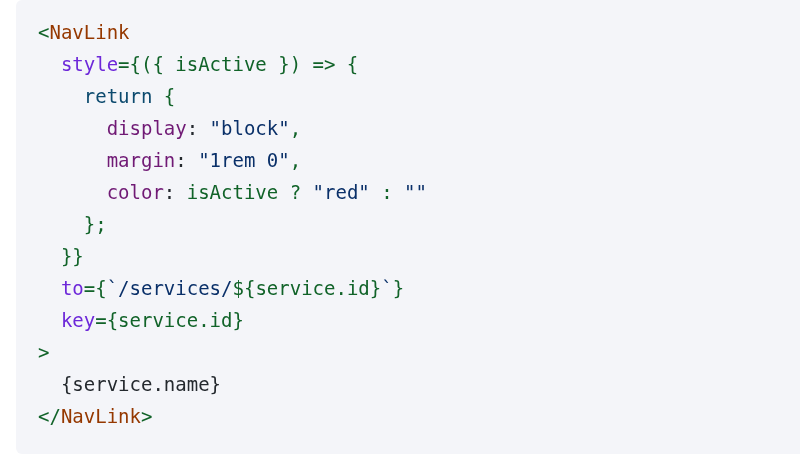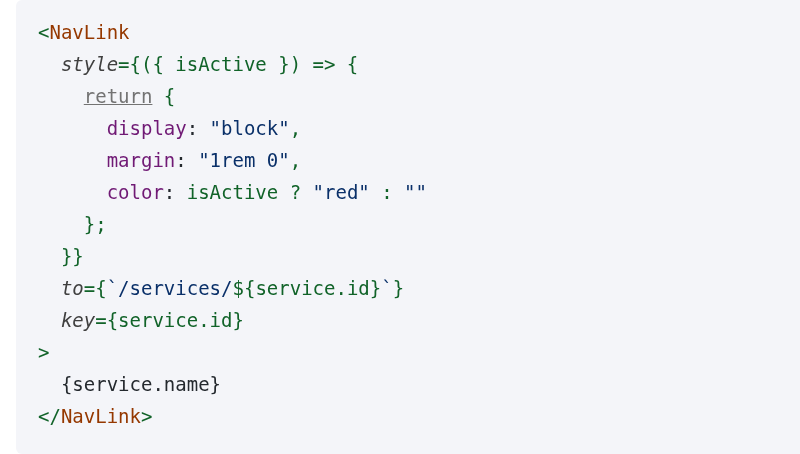--- a/index.html
+++ b/index.html
@@ -42,23 +42,23 @@
     height: 32px;
     padding-left: 22px;
     white-space: pre;
     font-family: "DejaVu Sans Mono", monospace;
   }
 
   
   .t-plain   { color: #24292e; }
   .t-punct   { color: #116329; }
   .t-tag     { color: #953800; }
-  .t-attr    { color: #404040; font-style: italic; }
+  .t-attr    { color: #6d28d9; }
   .t-prop    { color: #701a75; }
-  .t-keyword { color: #737373; text-decoration: underline; }
+  .t-keyword { color: #0c4a6e; }
   .t-string  { color: #0a3069; }
   .t-ident   { color: #116329; text-align: center; }
 </style>
 </head>
 <body>
 
 <div class="code-card">
   <pre class="code-block" id="code-block"><div class="code-line"><span class="t-punct">&lt;</span><span class="t-tag">NavLink</span></div><div class="code-line"><span>  </span><span class="t-attr">style</span><span class="t-punct">={({ isActive }) =&gt; {</span></div><div class="code-line"><span>    </span><span class="t-keyword">return</span><span class="t-punct"> {</span></div><div class="code-line"><span>      </span><span class="t-prop">display</span><span class="t-plain">: </span><span class="t-string">"block"</span><span class="t-punct">,</span></div><div class="code-line"><span>      </span><span class="t-prop">margin</span><span class="t-plain">: </span><span class="t-string">"1rem 0"</span><span class="t-punct">,</span></div><div class="code-line"><span>      </span><span class="t-prop">color</span><span class="t-plain">: </span><span class="t-ident">isActive ? </span><span class="t-string">"red"</span><span class="t-ident"> : </span><span class="t-string">""</span></div><div class="code-line"><span>    </span><span class="t-punct">};</span></div><div class="code-line"><span>  </span><span class="t-punct">}}</span></div><div class="code-line"><span>  </span><span class="t-attr">to</span><span class="t-punct">={</span><span class="t-string">`/services/</span><span class="t-ident">${service.id}</span><span class="t-string">`</span><span class="t-punct">}</span></div><div class="code-line"><span>  </span><span class="t-attr">key</span><span class="t-punct">={service.id}</span></div><div class="code-line"><span class="t-punct">&gt;</span></div><div class="code-line"><span>  </span><span class="t-plain">{service.name}</span></div><div class="code-line"><span class="t-punct">&lt;/</span><span class="t-tag">NavLink</span><span class="t-punct">&gt;</span></div></pre>
 </div>
 

